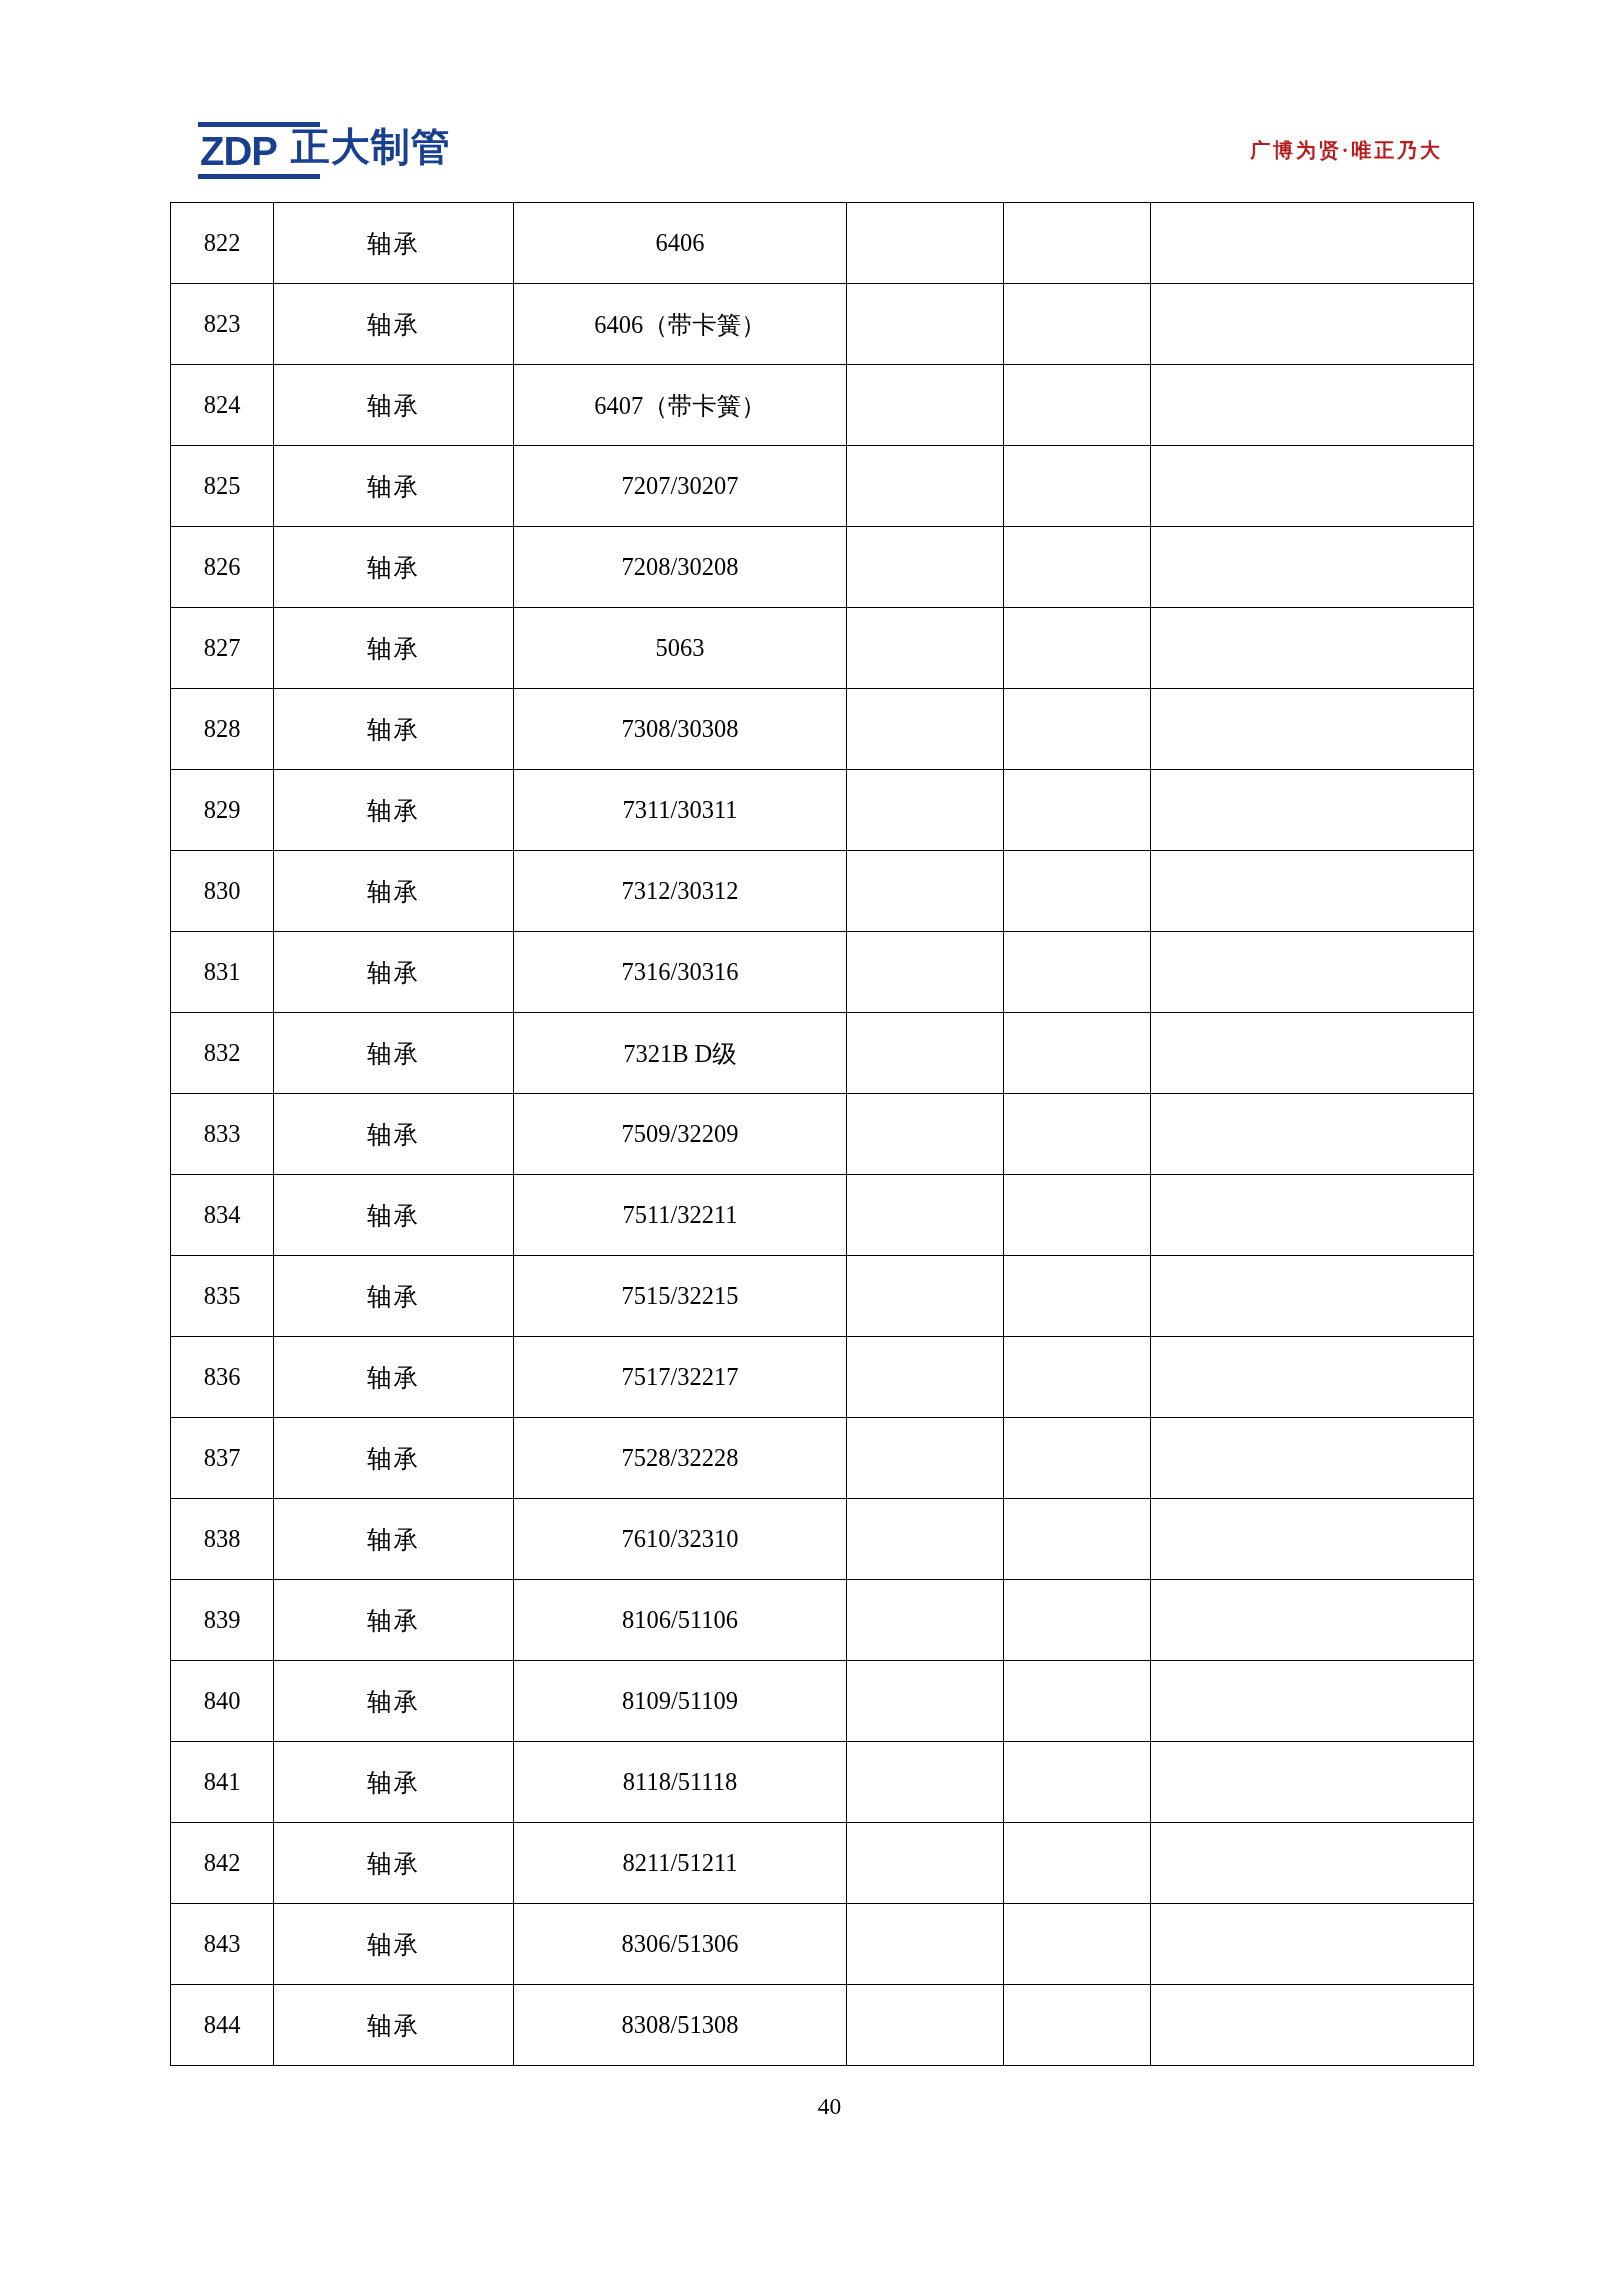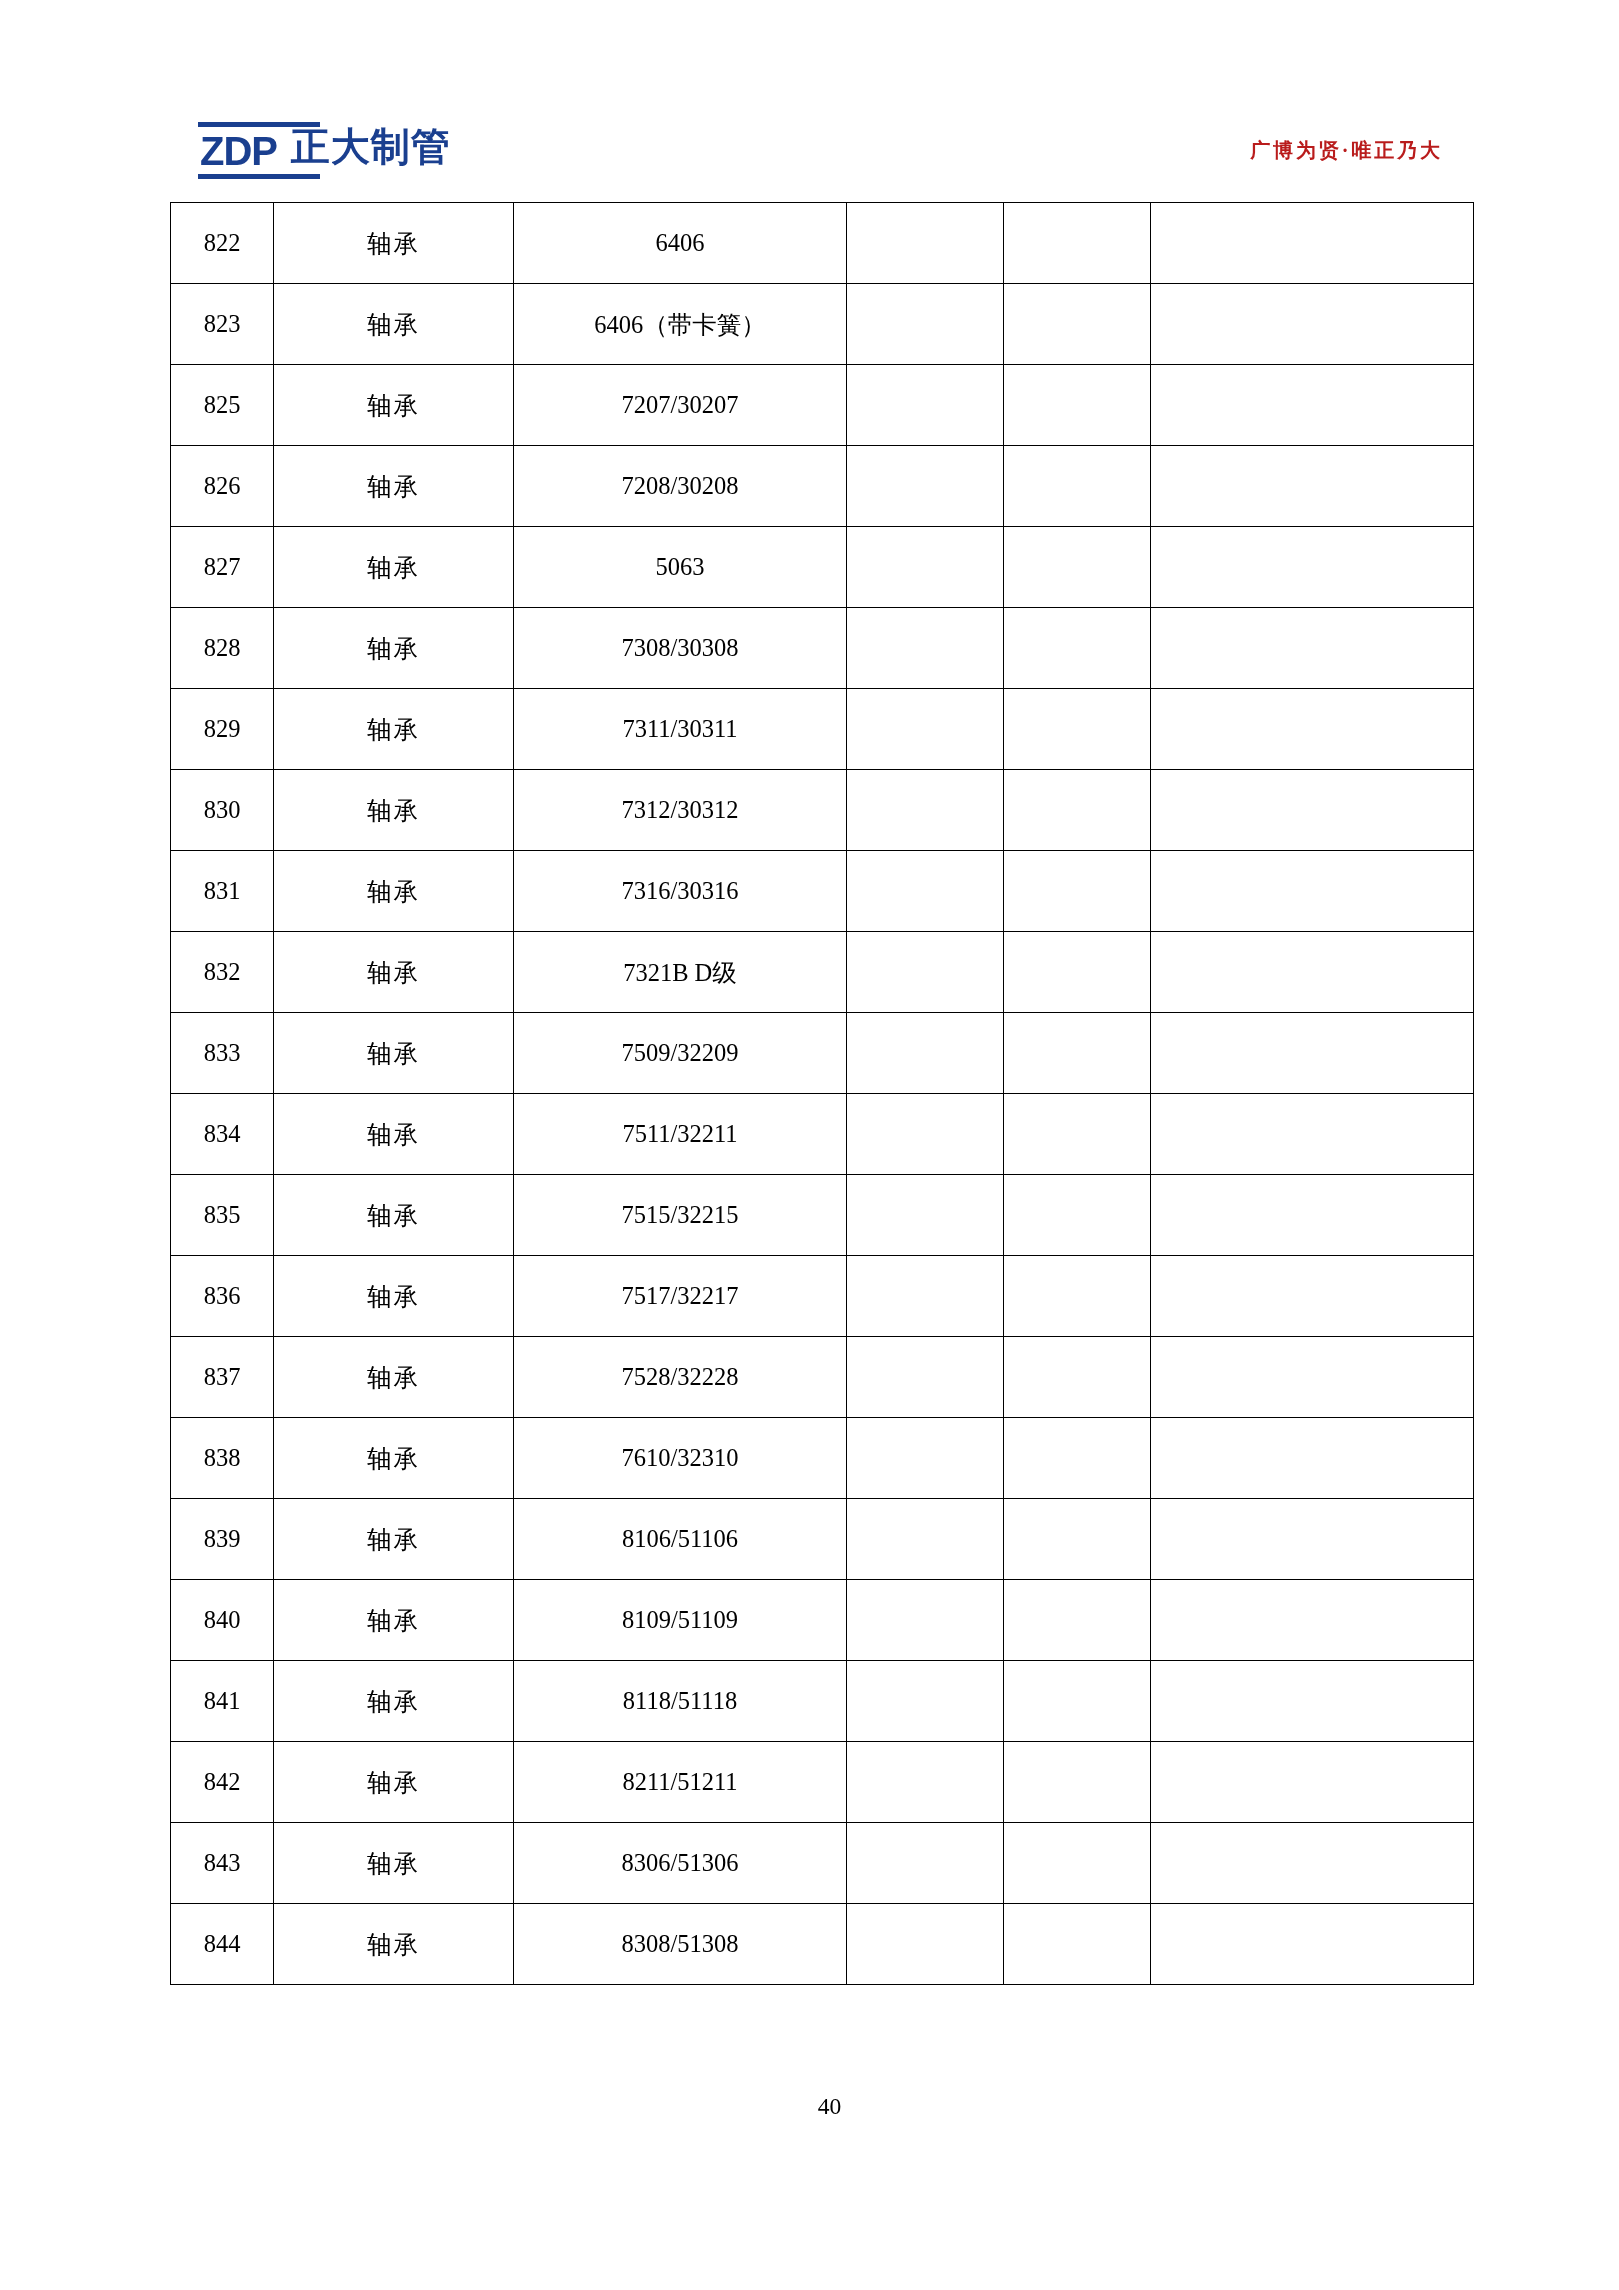--- a/index.html
+++ b/index.html
@@ -160,20 +160,28 @@
           </tr>
           <tr>
             <td class="cell-no">823</td>
             <td class="cell-name">轴承</td>
             <td class="cell-spec">6406（带卡簧）</td>
             <td class="blank"></td>
             <td class="blank"></td>
             <td class="blank"></td>
           </tr>
           <tr>
+            <td class="cell-no">824</td>
+            <td class="cell-name">轴承</td>
+            <td class="cell-spec">6407（带卡簧）</td>
+            <td class="blank"></td>
+            <td class="blank"></td>
+            <td class="blank"></td>
+          </tr>
+          <tr>
             <td class="cell-no">825</td>
             <td class="cell-name">轴承</td>
             <td class="cell-spec">7207/30207</td>
             <td class="blank"></td>
             <td class="blank"></td>
             <td class="blank"></td>
           </tr>
           <tr>
             <td class="cell-no">826</td>
             <td class="cell-name">轴承</td>

